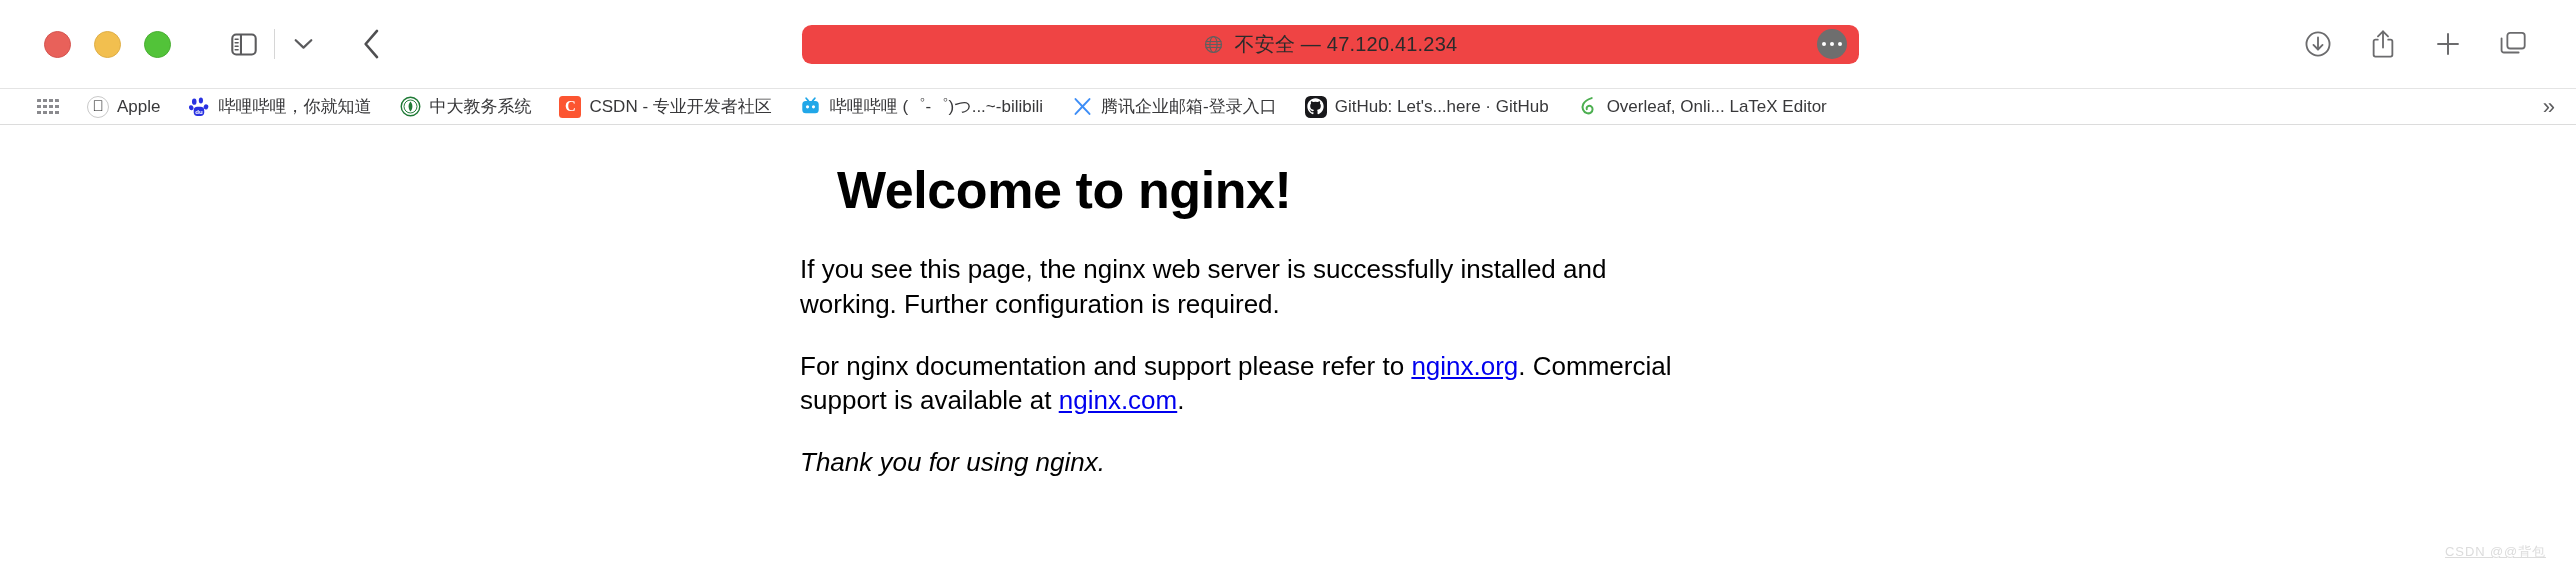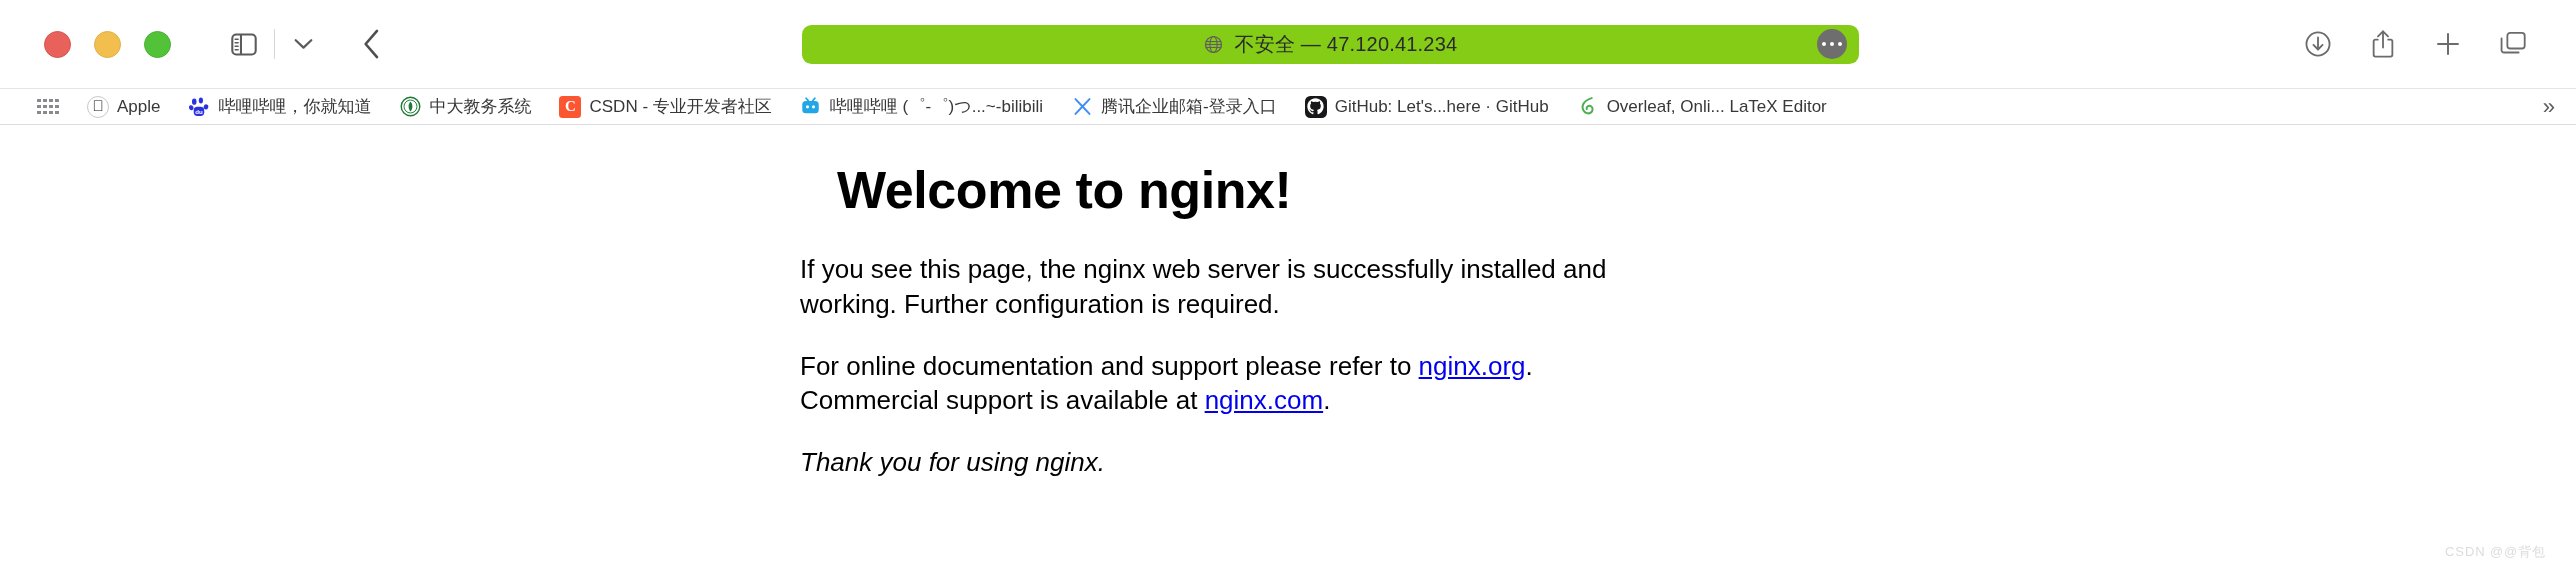--- a/index.html
+++ b/index.html
@@ -79,21 +79,21 @@
   .urlbar-wrap {
     flex: 1;
     display: flex;
     justify-content: center;
     align-items: center;
   }
   .urlbar {
     position: relative;
     width: 1057px;
     height: 39px;
-    background: #84cc16;
+    background: #ef4444;
     border-radius: 9.6px;
     display: flex;
     align-items: center;
     justify-content: center;
     gap: 11.4px;
     cursor: text;
   }
   .globe-icon { display: flex; align-items: center; color: #5f5f5f; }
   .url-text {
     font-size: 20px;
@@ -252,20 +252,21 @@
 
   .watermark {
     position: absolute;
     right: 30px;
     bottom: 8.8px;
     font-size: 13px;
     color: #dcdcdc;
     letter-spacing: 0.9px;
     font-family: "Liberation Sans", sans-serif;
     user-select: none;
+    text-decoration: underline;
   }
 </style>
 </head>
 <body>
 
 <div class="browser-window">
 
   <div class="toolbar">
 
     <div class="traffic-lights">
@@ -453,21 +454,21 @@
   </div>
 
   <div class="page-content">
     <div class="nginx-body">
 
       <h1 class="nginx-title">Welcome to nginx!</h1>
 
       <p class="nginx-p">If you see this page, the nginx web server is successfully installed and working. Further configuration is required.</p>
 
       <p class="nginx-p">
-        <span>For online documentation and support please refer to </span><a class="nginx-link">nginx.org</a><span>. Commercial support is available at </span><a class="nginx-link">nginx.com</a><span>.</span>
+        <span>For nginx documentation and support please refer to </span><a class="nginx-link">nginx.org</a><span>. Commercial support is available at </span><a class="nginx-link">nginx.com</a><span>.</span>
       </p>
 
       <p class="nginx-p italic">Thank you for using nginx.</p>
     </div>
 
     <div class="watermark">CSDN @@背包</div>
   </div>
 
 </div>
 

